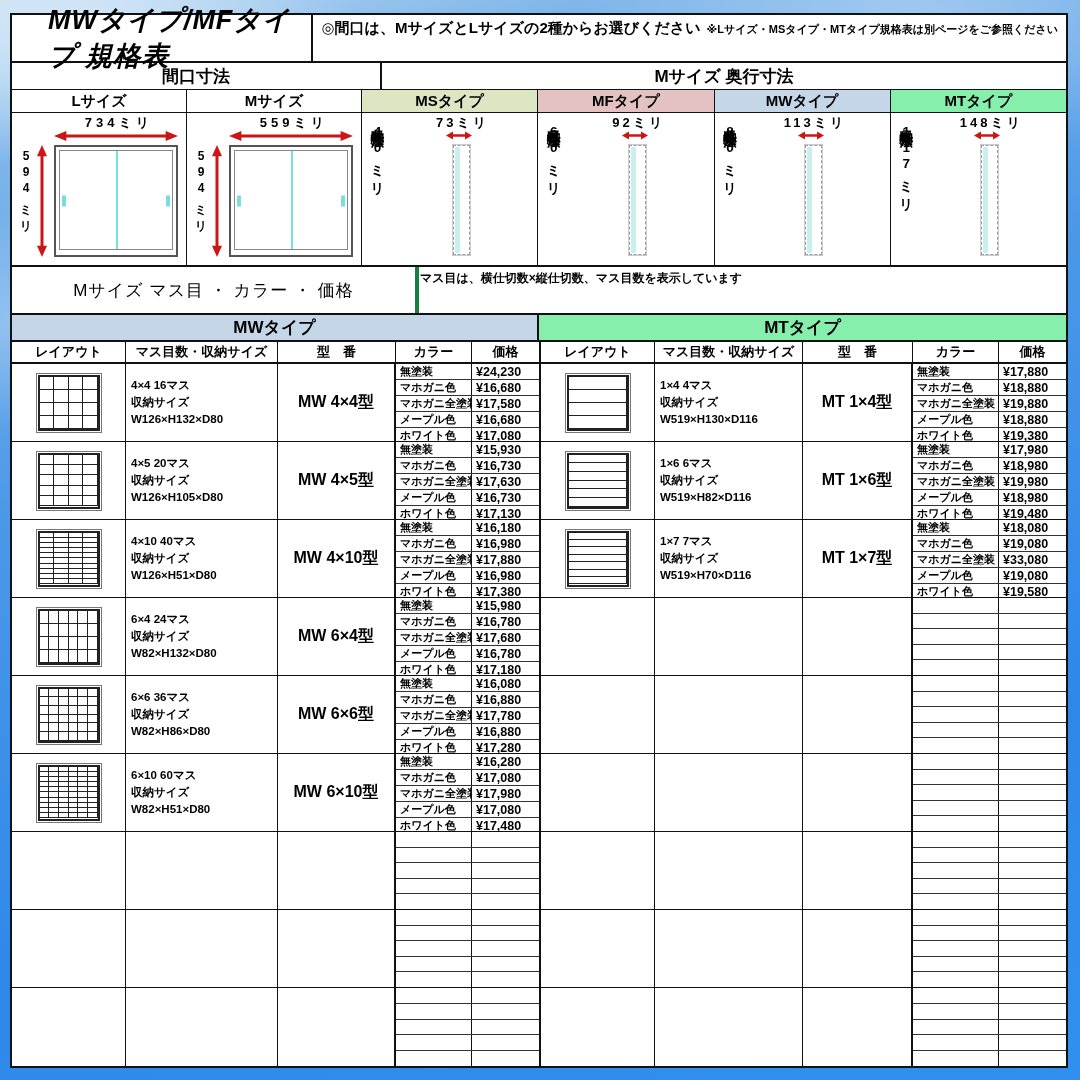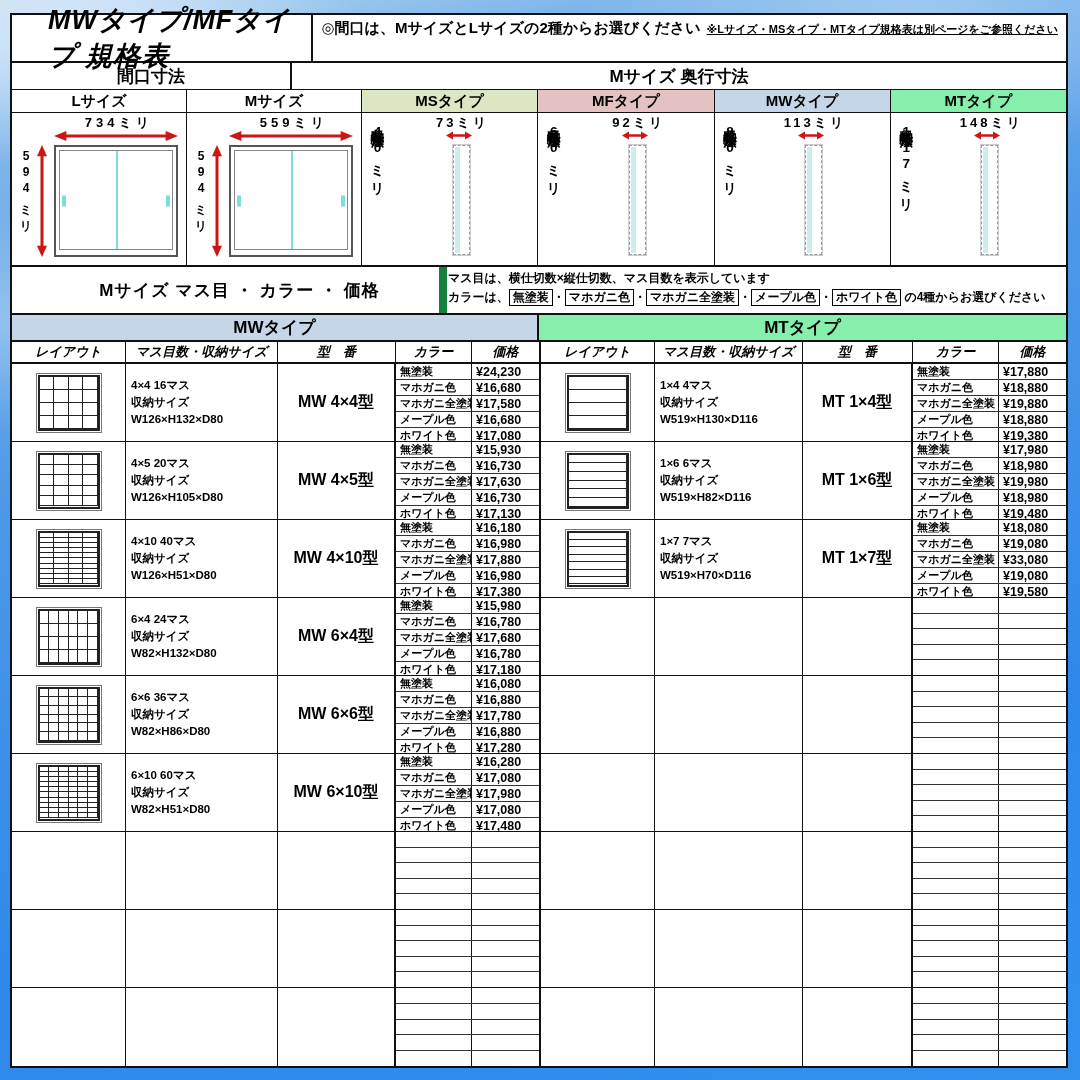--- a/index.html
+++ b/index.html
@@ -20,26 +20,26 @@
   .boxed { border:1px solid #000; padding:0 3px; font-weight:bold; display:inline-block; line-height:1.25; }
 
   
   .top-row { display:flex; height:48px; border-bottom:2px solid #111; }
   .title-box {
     width:350px; border-right:2px solid #111;
     display:flex; align-items:center; justify-content:center;
     font-size:27px; font-weight:bold; font-style:italic; letter-spacing:1px;padding-left:36px;
   }
   .top-notes { flex:1; padding:2px 8px; font-weight:bold; font-size:15px; line-height:1.45; white-space:nowrap; }
-  .top-notes .small { font-size:11px; margin-left:6px;text-decoration:underline; }
+  .top-notes .small { font-size:11px; margin-left:6px; }
 
   
   .hdr2 { display:flex; height:27px; border-bottom:1px solid #111; font-weight:bold; font-size:17px; }
   .hdr2 > div { display:flex; align-items:center; justify-content:center; }
-  .hdr2 .l { width:280px; border-right:2px solid #111; }
+  .hdr2 .l { width:370px; border-right:2px solid #111; }
   .hdr2 .r { flex:1; }
 
   .hdr3 { display:flex; height:23px; border-bottom:1px solid #111; font-weight:bold; font-size:15px; }
   .hdr3 > div { display:flex; align-items:center; justify-content:center; border-right:1px solid #111; }
   .hdr3 > div:last-child { border-right:none; }
   .c175 { width:175px; } .cflex { flex:1; }
   .bg-ms { background:#dde6c3; } .bg-mf { background:#e4c2c2; }
   .bg-mw { background:#c6d6e9; } .bg-mt { background:#86efac; }
 
   
@@ -62,31 +62,31 @@
     font-weight:bold; font-size:13.5px; letter-spacing:1px; }
   .depth-top-label { position:absolute; top:1px; left:46px; right:20px; text-align:center;
     font-weight:bold; font-size:13px; letter-spacing:3px; white-space:nowrap; }
   .small-arrow { position:absolute; top:17px; width:26px; height:11px; left:50%; transform:translateX(-4px); }
   .shelf { position:absolute; top:32px; bottom:10px; width:17px; left:50%; transform:translateX(3px);
     border:1px dashed #999; outline:1px solid #ccc; background:#fff; }
   .shelf .stripe { position:absolute; left:1px; top:1px; bottom:1px; width:5px; background:#c9eeee; }
 
   
   .mid { display:flex; height:48px; border-bottom:2px solid #111; }
-  .mid-title { width:407px; border-right:8px solid #15803d; display:flex; align-items:center; justify-content:center;
-    font-weight:bold; font-size:17px; letter-spacing:1px;margin-left:28px; }
+  .mid-title { width:407px; border-right:4px solid #15803d; display:flex; align-items:center; justify-content:center;
+    font-weight:normal; font-size:17px; letter-spacing:1px; }
   .mid-notes { flex:1; padding:2px 1px; font-weight:bold; font-size:12px; line-height:1.6; white-space:nowrap; }
 
   
   .banner { display:flex; height:27px; border-bottom:2px solid #111; font-weight:bold; font-size:17px; }
   .banner > div { display:flex; align-items:center; justify-content:center; }
   .banner .b-mw { width:527px; border-right:2px solid #111; }
   .banner .b-mt { flex:1; }
 
-  .half-grid { display:grid; grid-template-columns:var(--w1) var(--w2) var(--w3) var(--wc) 1fr;font-style:italic; }
+  .half-grid { display:grid; grid-template-columns:var(--w1) var(--w2) var(--w3) var(--wc) 1fr; }
   .colhdr { display:flex; height:22px; border-bottom:2px solid #111; font-weight:bold; font-size:13px; }
   .colhdr .half { width:527px; }
   .colhdr .half.mt-side { border-left:2px solid #111; width:527px; }
   .colhdr .half > div { display:flex; align-items:center; justify-content:center; border-right:1px solid #111; height:100%; }
   .colhdr .half > div:last-child { border-right:none; }
 
   .tbody { display:flex; }
   .tbody .half { width:527px; }
   .tbody .half.mt-side { border-left:2px solid #111; }
   .half.mw-side { --w1:114px; --w2:152px; --w3:118px; --wc:76px; }
@@ -247,21 +247,20 @@
       <div class="shelf">
           <div class="stripe"></div>
         </div>
     </div>
   </div>
 
   <div class="mid">
     <div class="mid-title">Mサイズ マス目 ・ カラー ・ 価格</div>
     <div class="mid-notes">
       <div>マス目は、横仕切数×縦仕切数、マス目数を表示しています</div>
-      <div><span>カラーは、</span><span id="color-options"><span class="boxed">無塗装</span>・<span class="boxed">マホガニ色</span>・<span class="boxed">マホガニ全塗装</span>・<span class="boxed">メープル色</span>・<span class="boxed">ホワイト色</span></span><span> </span><span>の4種からお選びください</span></div>
     </div>
   </div>
 
   <div class="banner">
     <div class="b-mw bg-mw">MWタイプ</div>
     <div class="b-mt bg-mt">MTタイプ</div>
   </div>
 
   <div class="colhdr">
     <div class="half mw-side half-grid">

